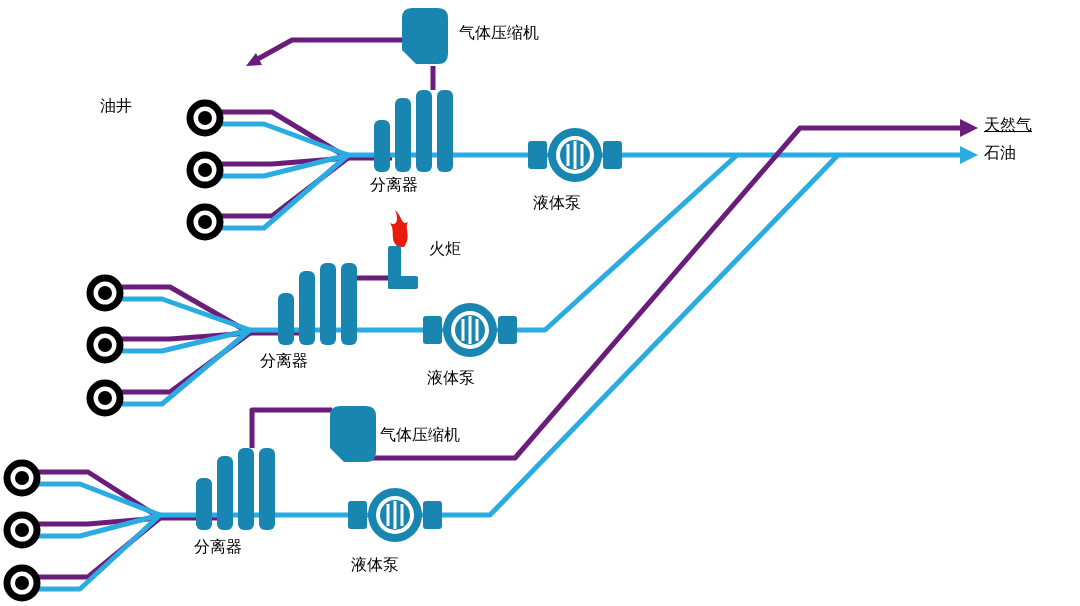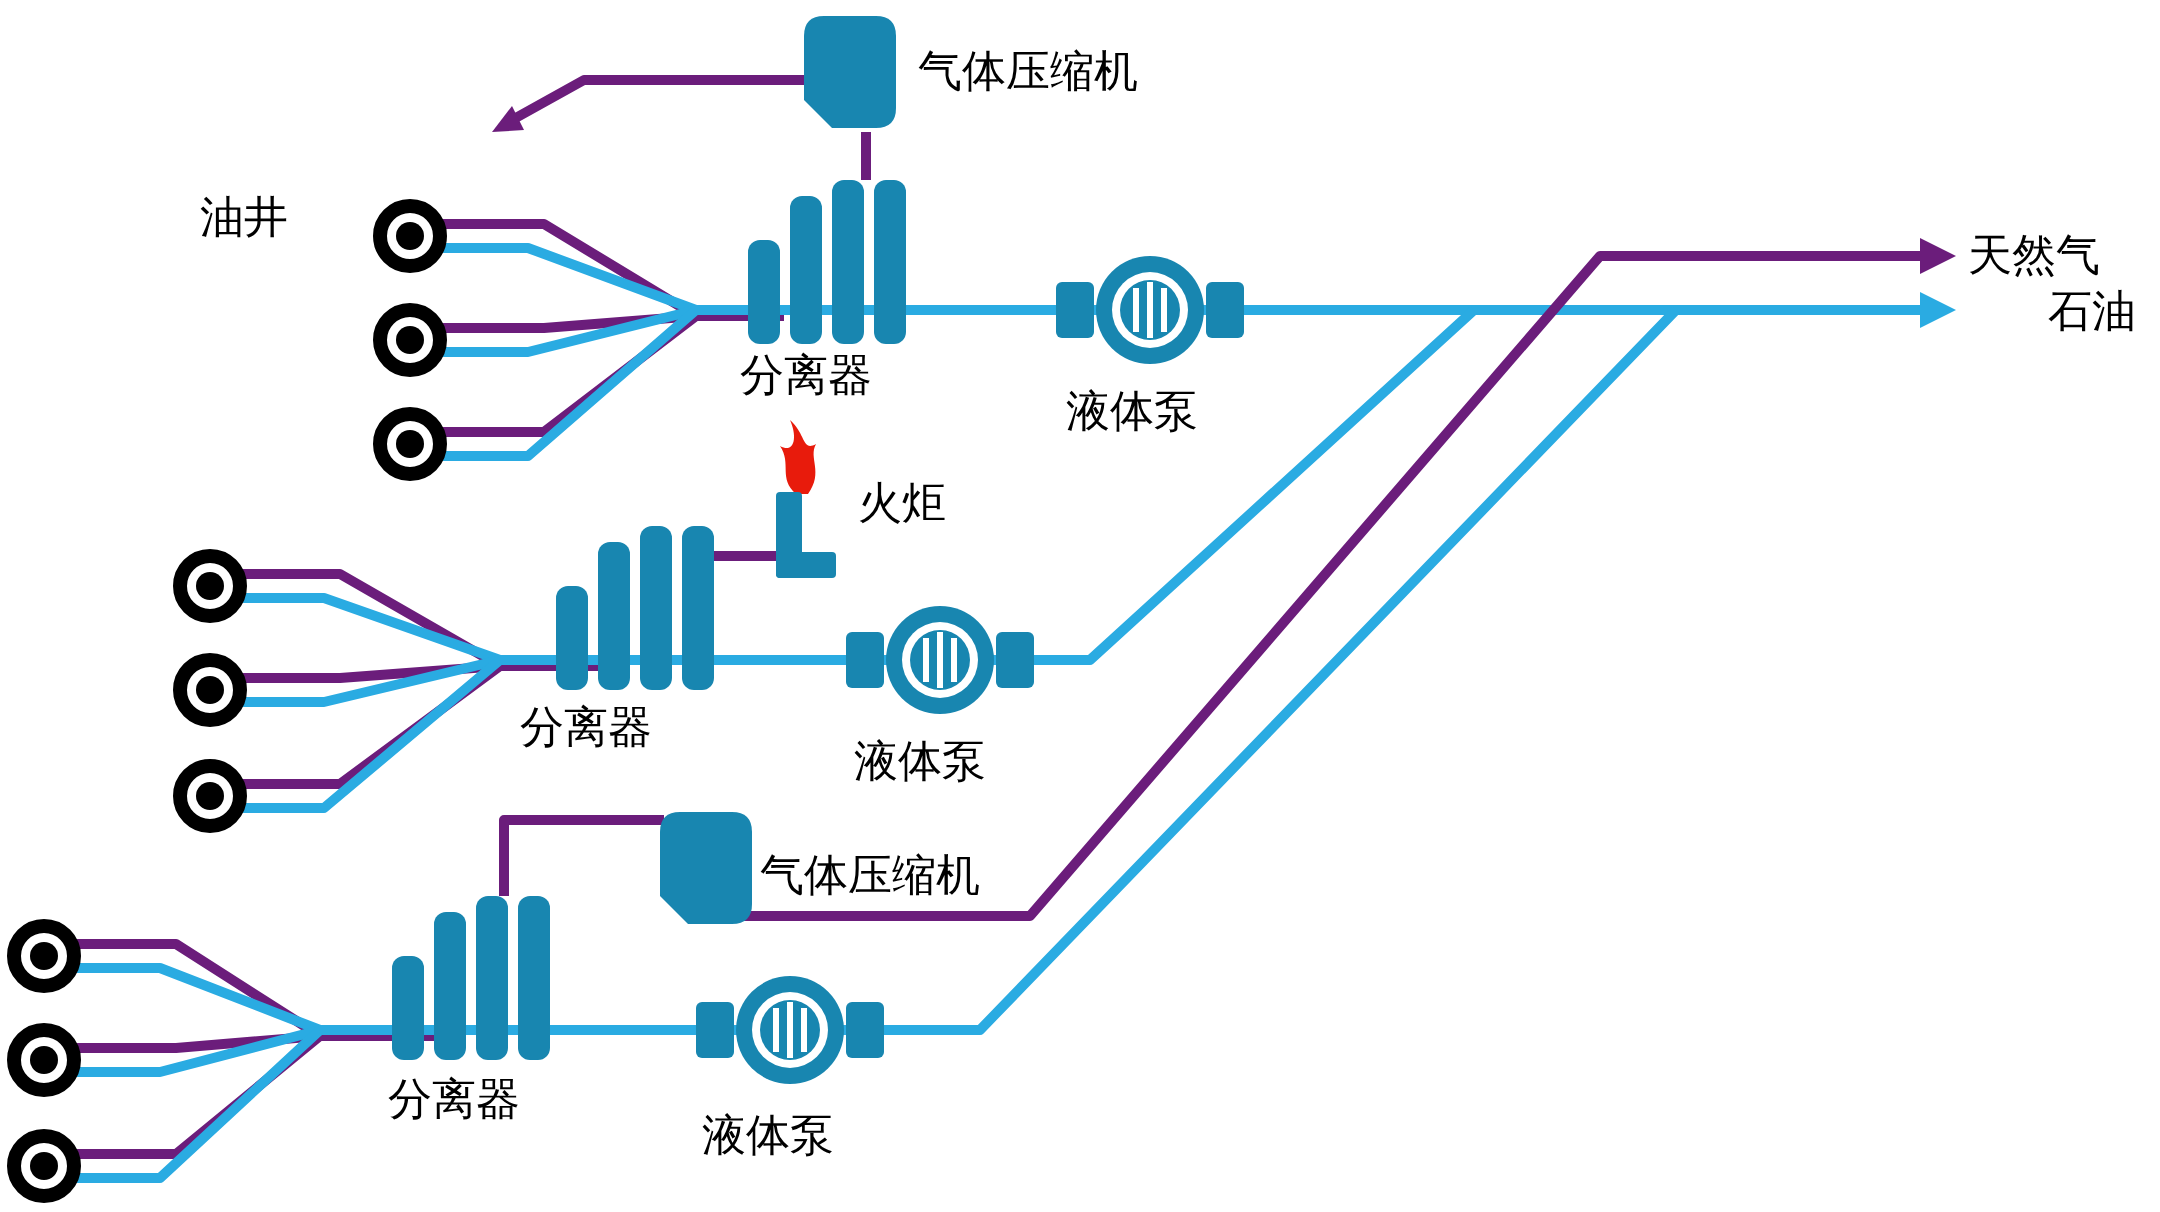--- a/index.html
+++ b/index.html
@@ -14,21 +14,21 @@
   .stage{
     position:relative;
     width:1080px;height:606px;
     background:var(--background,#fff);
     font-family:"Liberation Sans", sans-serif;
     overflow:hidden;
   }
   .stage svg{position:absolute;left:0;top:0;}
   .lbl{
     position:absolute;
-    font-size:22px;
+    font-size:16px;
     line-height:1.1;
     color:#000;
     white-space:nowrap;
   }
   .teal{fill:var(--equipment-teal,#1886b0);}
   .gas{stroke:var(--gas-line-purple,#6b1d7b);stroke-width:5;fill:none;stroke-linejoin:round;stroke-linecap:butt;}
   .oil{stroke:var(--oil-line-blue,#2aabe2);stroke-width:5;fill:none;stroke-linejoin:round;stroke-linecap:butt;}
   .gas-fill{fill:var(--gas-line-purple,#6b1d7b);}
   .oil-fill{fill:var(--oil-line-blue,#2aabe2);}
   .flame{fill:var(--flame-red,#e81b0c);}
@@ -142,15 +142,15 @@
   <div class="lbl" style="left:100px;top:97px;">油井</div>
   <div class="lbl" style="left:459px;top:24px;">气体压缩机</div>
   <div class="lbl" style="left:370px;top:176px;">分离器</div>
   <div class="lbl" style="left:533px;top:194px;">液体泵</div>
   <div class="lbl" style="left:429px;top:240px;">火炬</div>
   <div class="lbl" style="left:260px;top:352px;">分离器</div>
   <div class="lbl" style="left:427px;top:369px;">液体泵</div>
   <div class="lbl" style="left:380px;top:426px;">气体压缩机</div>
   <div class="lbl" style="left:194px;top:538px;">分离器</div>
   <div class="lbl" style="left:351px;top:556px;">液体泵</div>
-  <div class="lbl" style="left:984px;top:116px;">天然气</div>
-  <div class="lbl" style="left:984px;top:144px;margin-left:40px;">石油</div>
+  <div class="lbl" style="left:984px;top:116px;text-decoration:underline;">天然气</div>
+  <div class="lbl" style="left:984px;top:144px;">石油</div>
 </div>
 
 </body></html>

